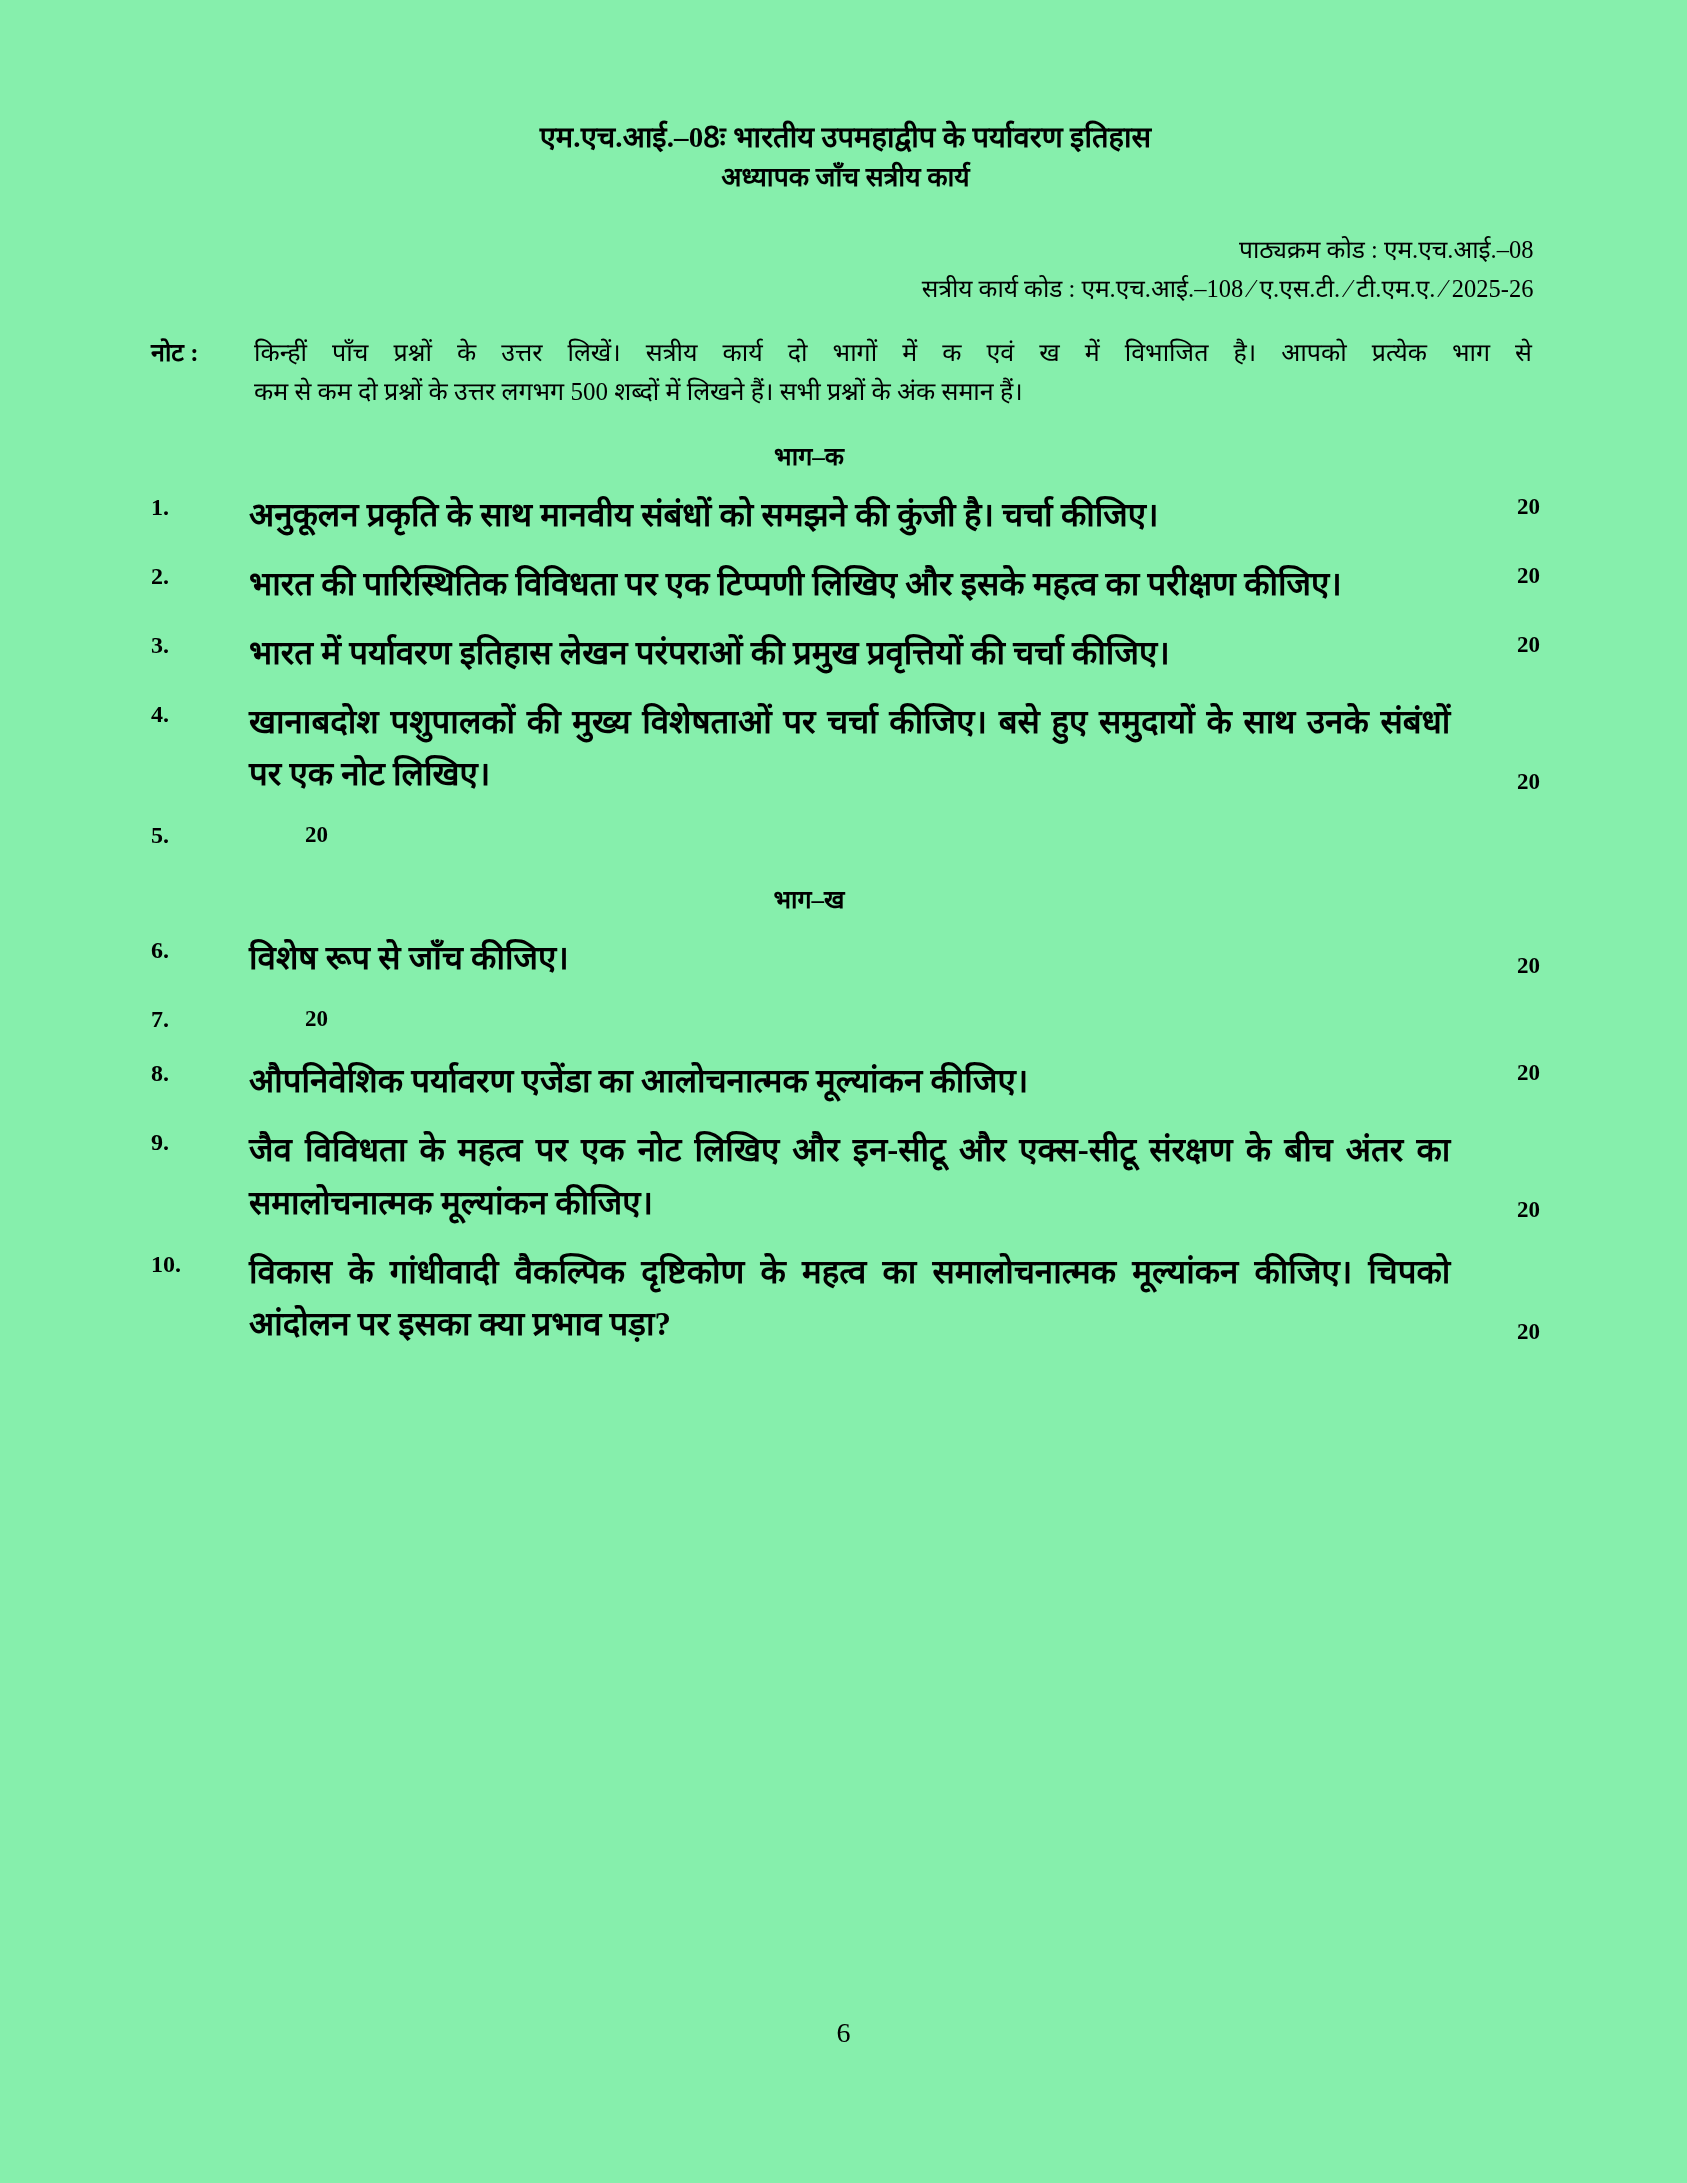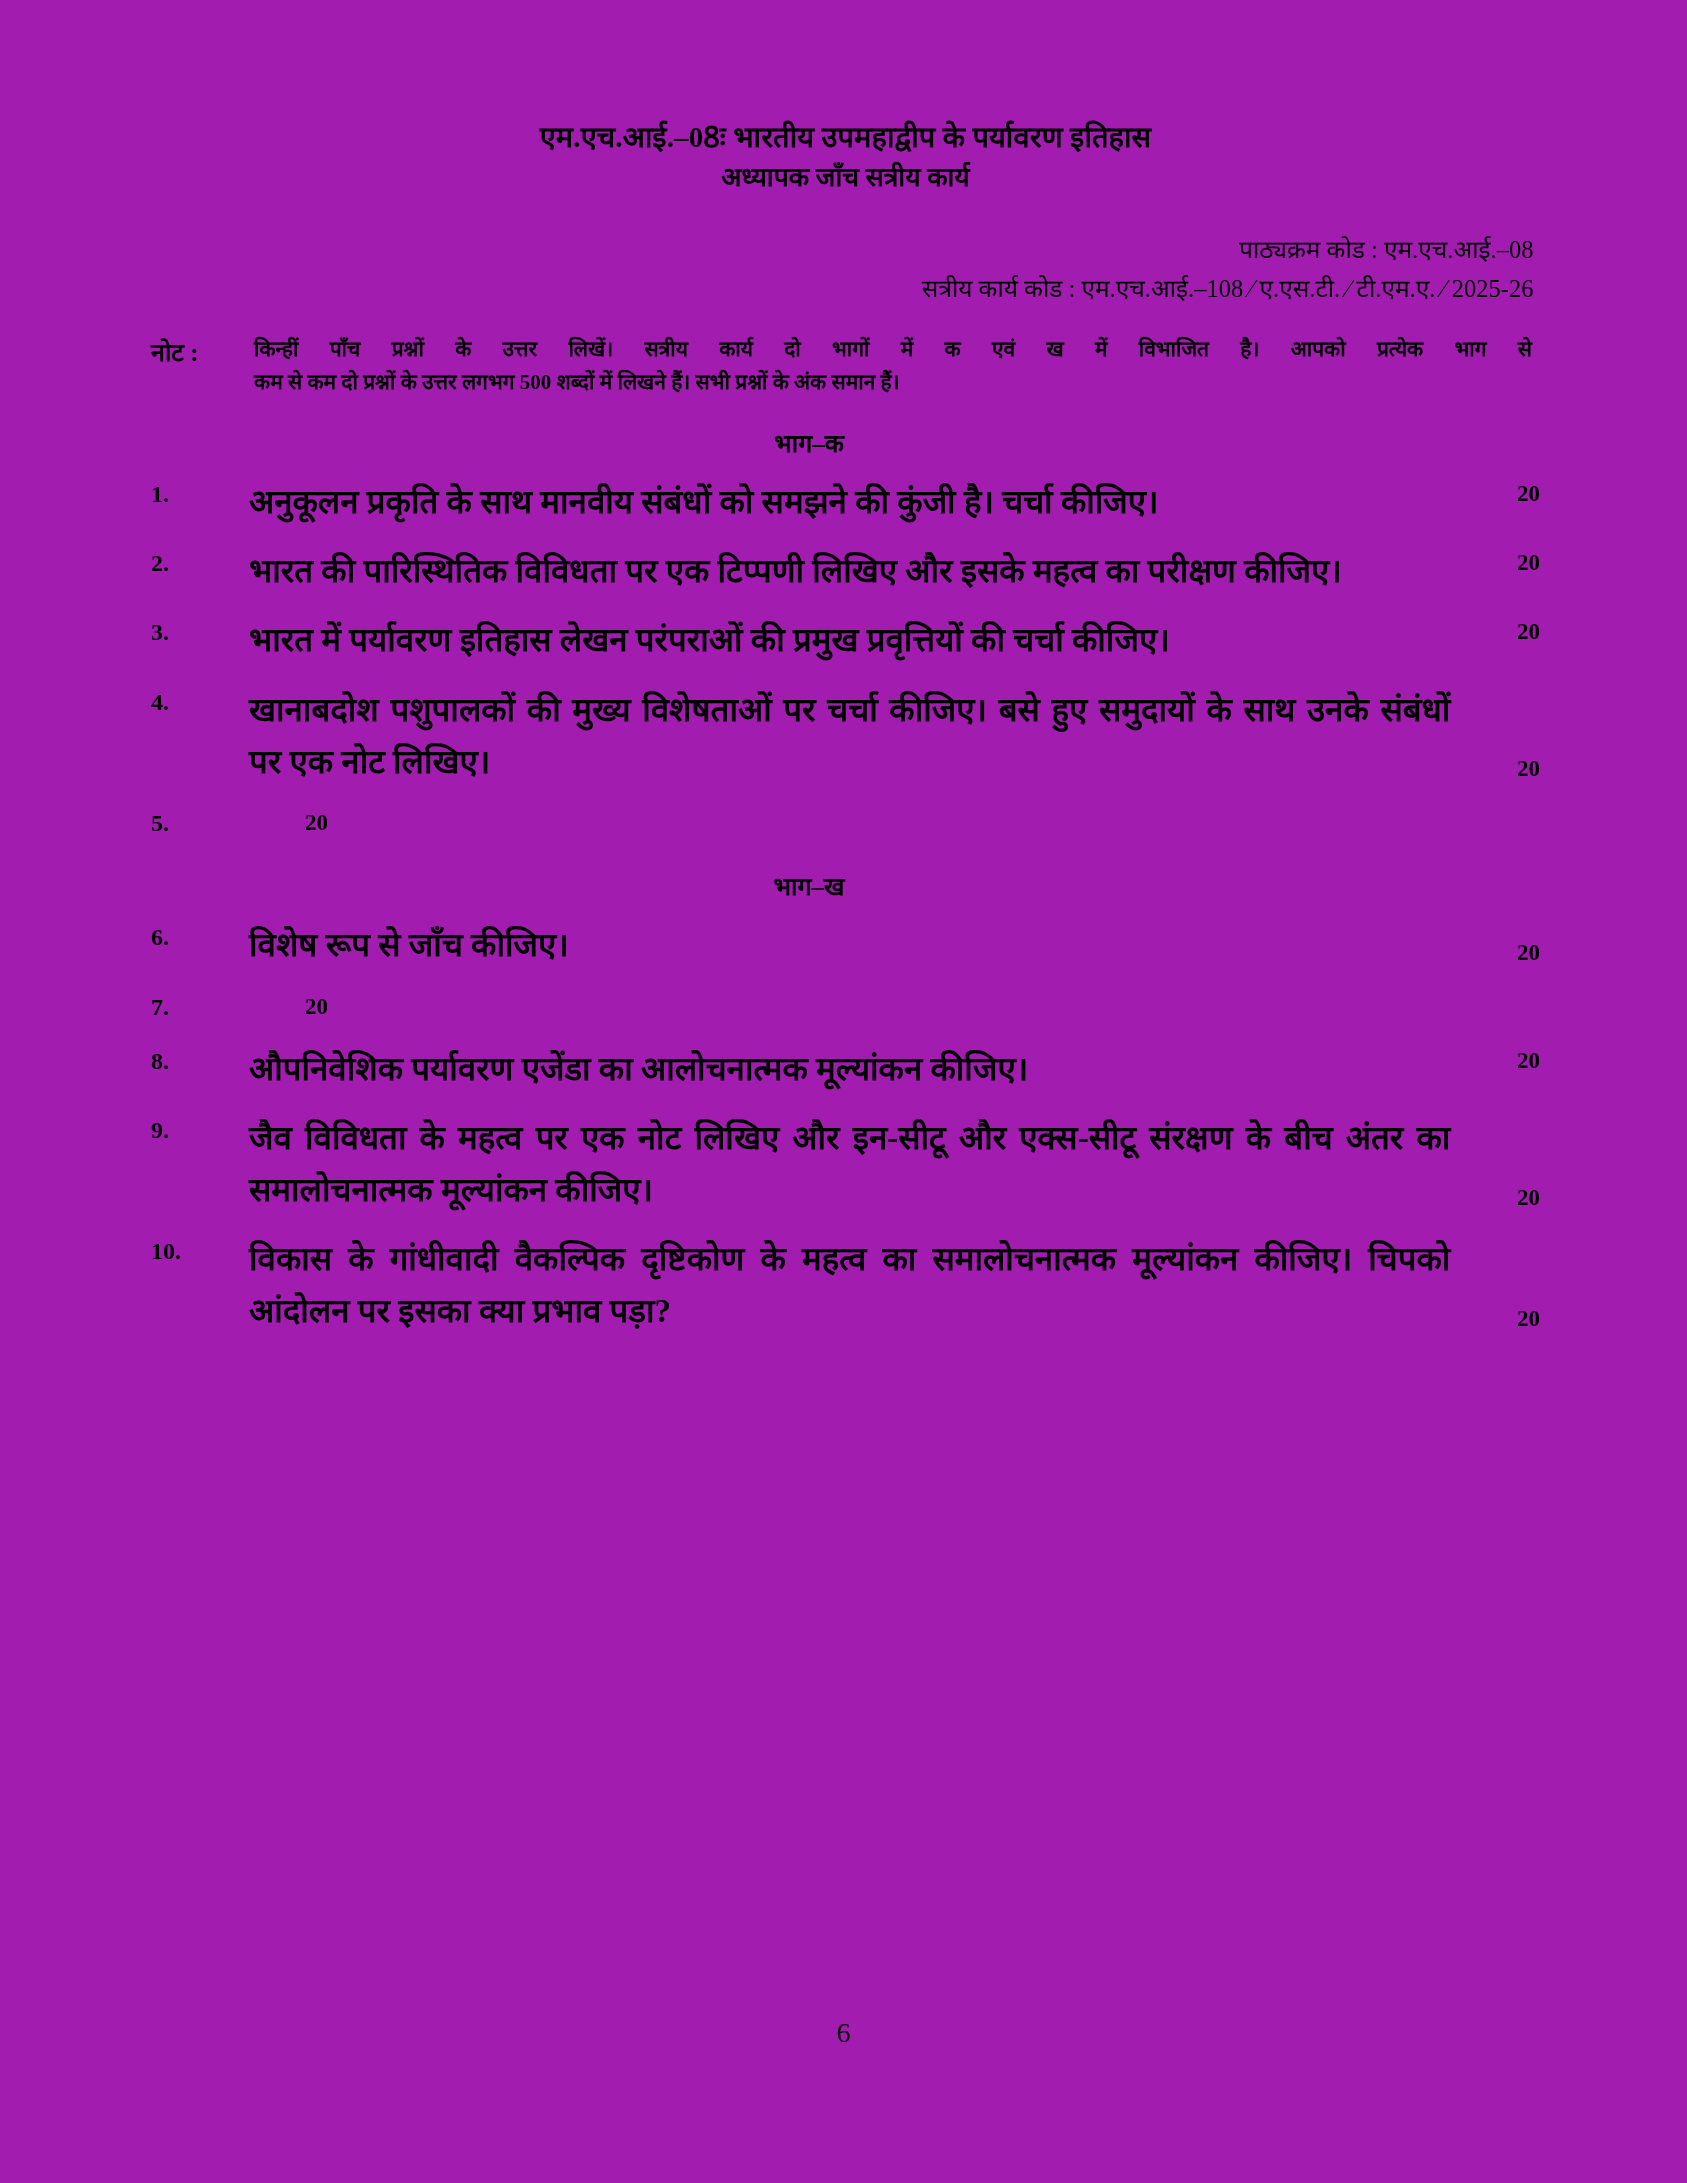--- a/index.html
+++ b/index.html
@@ -8,21 +8,21 @@
     background: #ffffff;
   }
   body {
     font-family: "Liberation Serif", "DejaVu Serif", serif;
     color: #000000;
   }
   .page {
     position: relative;
     width: 1687px;
     height: 2183px;
-    background: #a21caf;
+    background: #86efac;
     box-sizing: border-box;
     padding: 12px;
     overflow: hidden;
   }
   .content {
     position: absolute;
     left: 151px;
     top: 0;
     width: 1389px;
   }
@@ -68,22 +68,22 @@
   .note-label {
     flex: 0 0 103px;
     font-size: 25px;
     font-weight: 700;
     line-height: 1.56;
     padding-left: 0px;
     white-space: nowrap;
   }
   .note-body {
     flex: 1 1 auto;
-    font-size: 21px;
-    font-weight: 700;
+    font-size: 25px;
+    font-weight: 400;
     line-height: 1.56;
     text-align: justify;
     padding-right: 8px;
   }
   .note-body .ln {
     display: block;
   }
   .note-body .ln.j {
     text-align: justify;
     text-align-last: justify;

